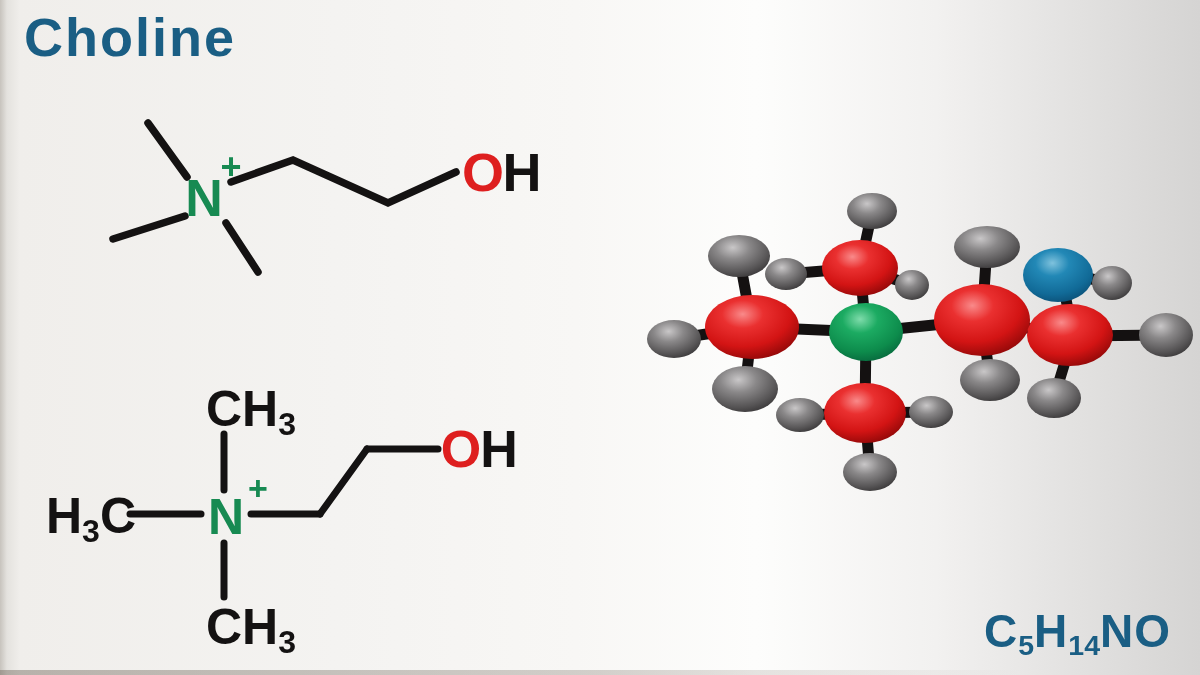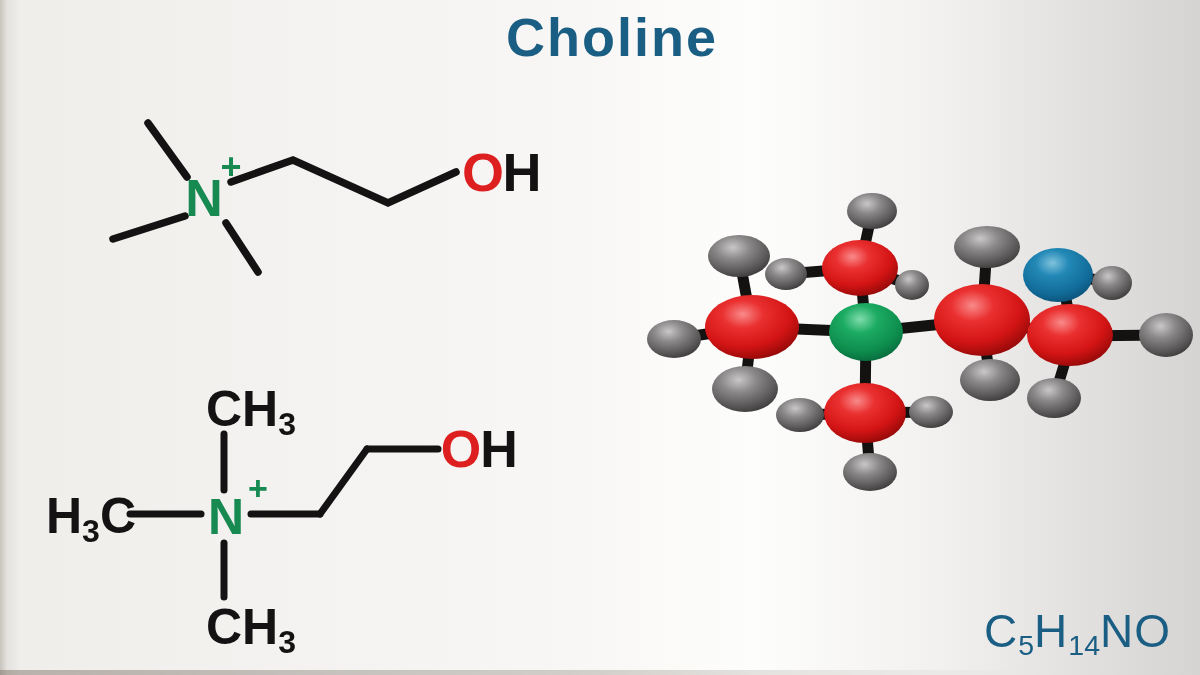--- a/index.html
+++ b/index.html
@@ -13,29 +13,29 @@
       #f4f3f1 28%, #f8f7f5 48%, #fdfdfc 63%,
       #f2f1f0 78%, #e2e1e0 90%, #d5d4d3 100%);
   }
   .bottom-strip{
     position:absolute;left:0;bottom:0;width:100%;height:5px;
     background:linear-gradient(to right,
       rgba(112,102,90,.45), rgba(112,102,90,.28) 50%, rgba(112,102,90,0) 85%);
   }
   .title{
     position:absolute;top:6px;left:24px;width:1176px;
-    text-align:center;
+    text-align:left;
     font-size:54px;font-weight:bold;letter-spacing:2px;
     color:#1a5e84;
   }
   .abs-svg{position:absolute;}
   svg text{font-family:"Liberation Sans", sans-serif;font-weight:bold;}
   .formula{
     position:absolute;left:984px;top:604px;
-    font-size:46px;font-weight:normal;color:#1a5e84;
+    font-size:46px;font-weight:bold;color:#1a5e84;
     letter-spacing:1px;white-space:nowrap;
   }
   .formula .sub{
     font-size:0.62em;
     vertical-align:-0.28em;
     letter-spacing:0;
   }
 </style>
 </head>
 <body>

